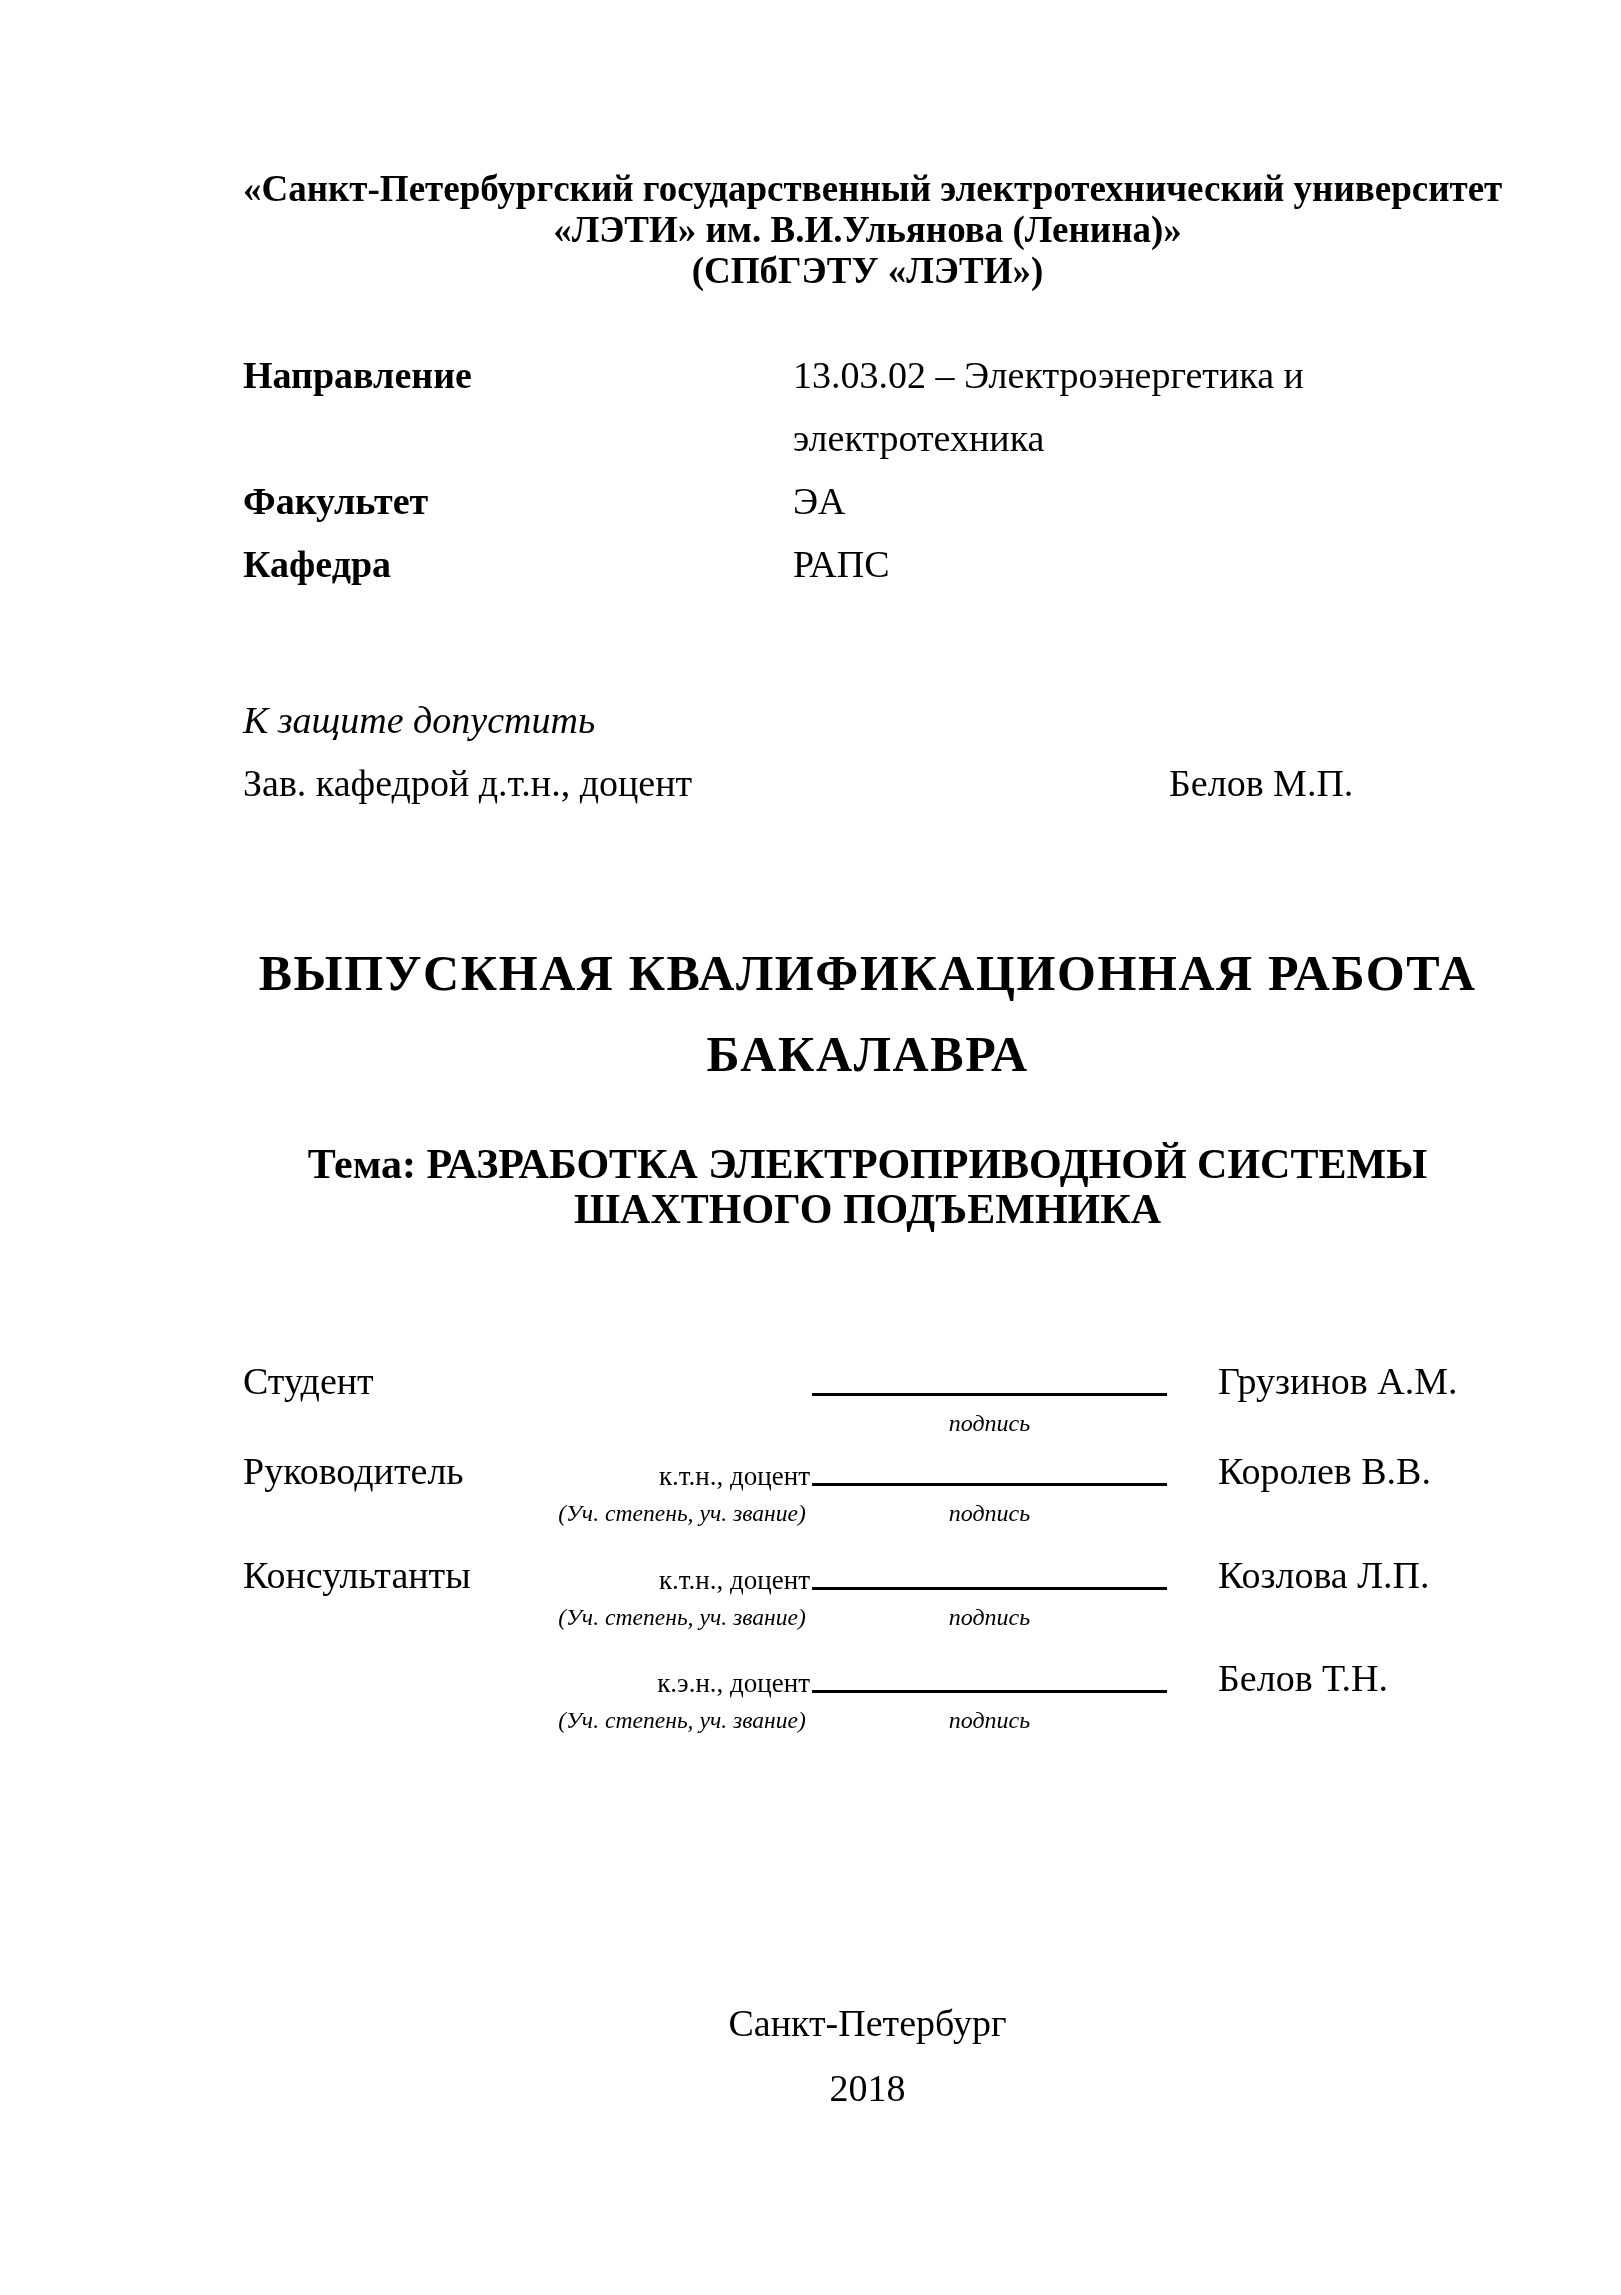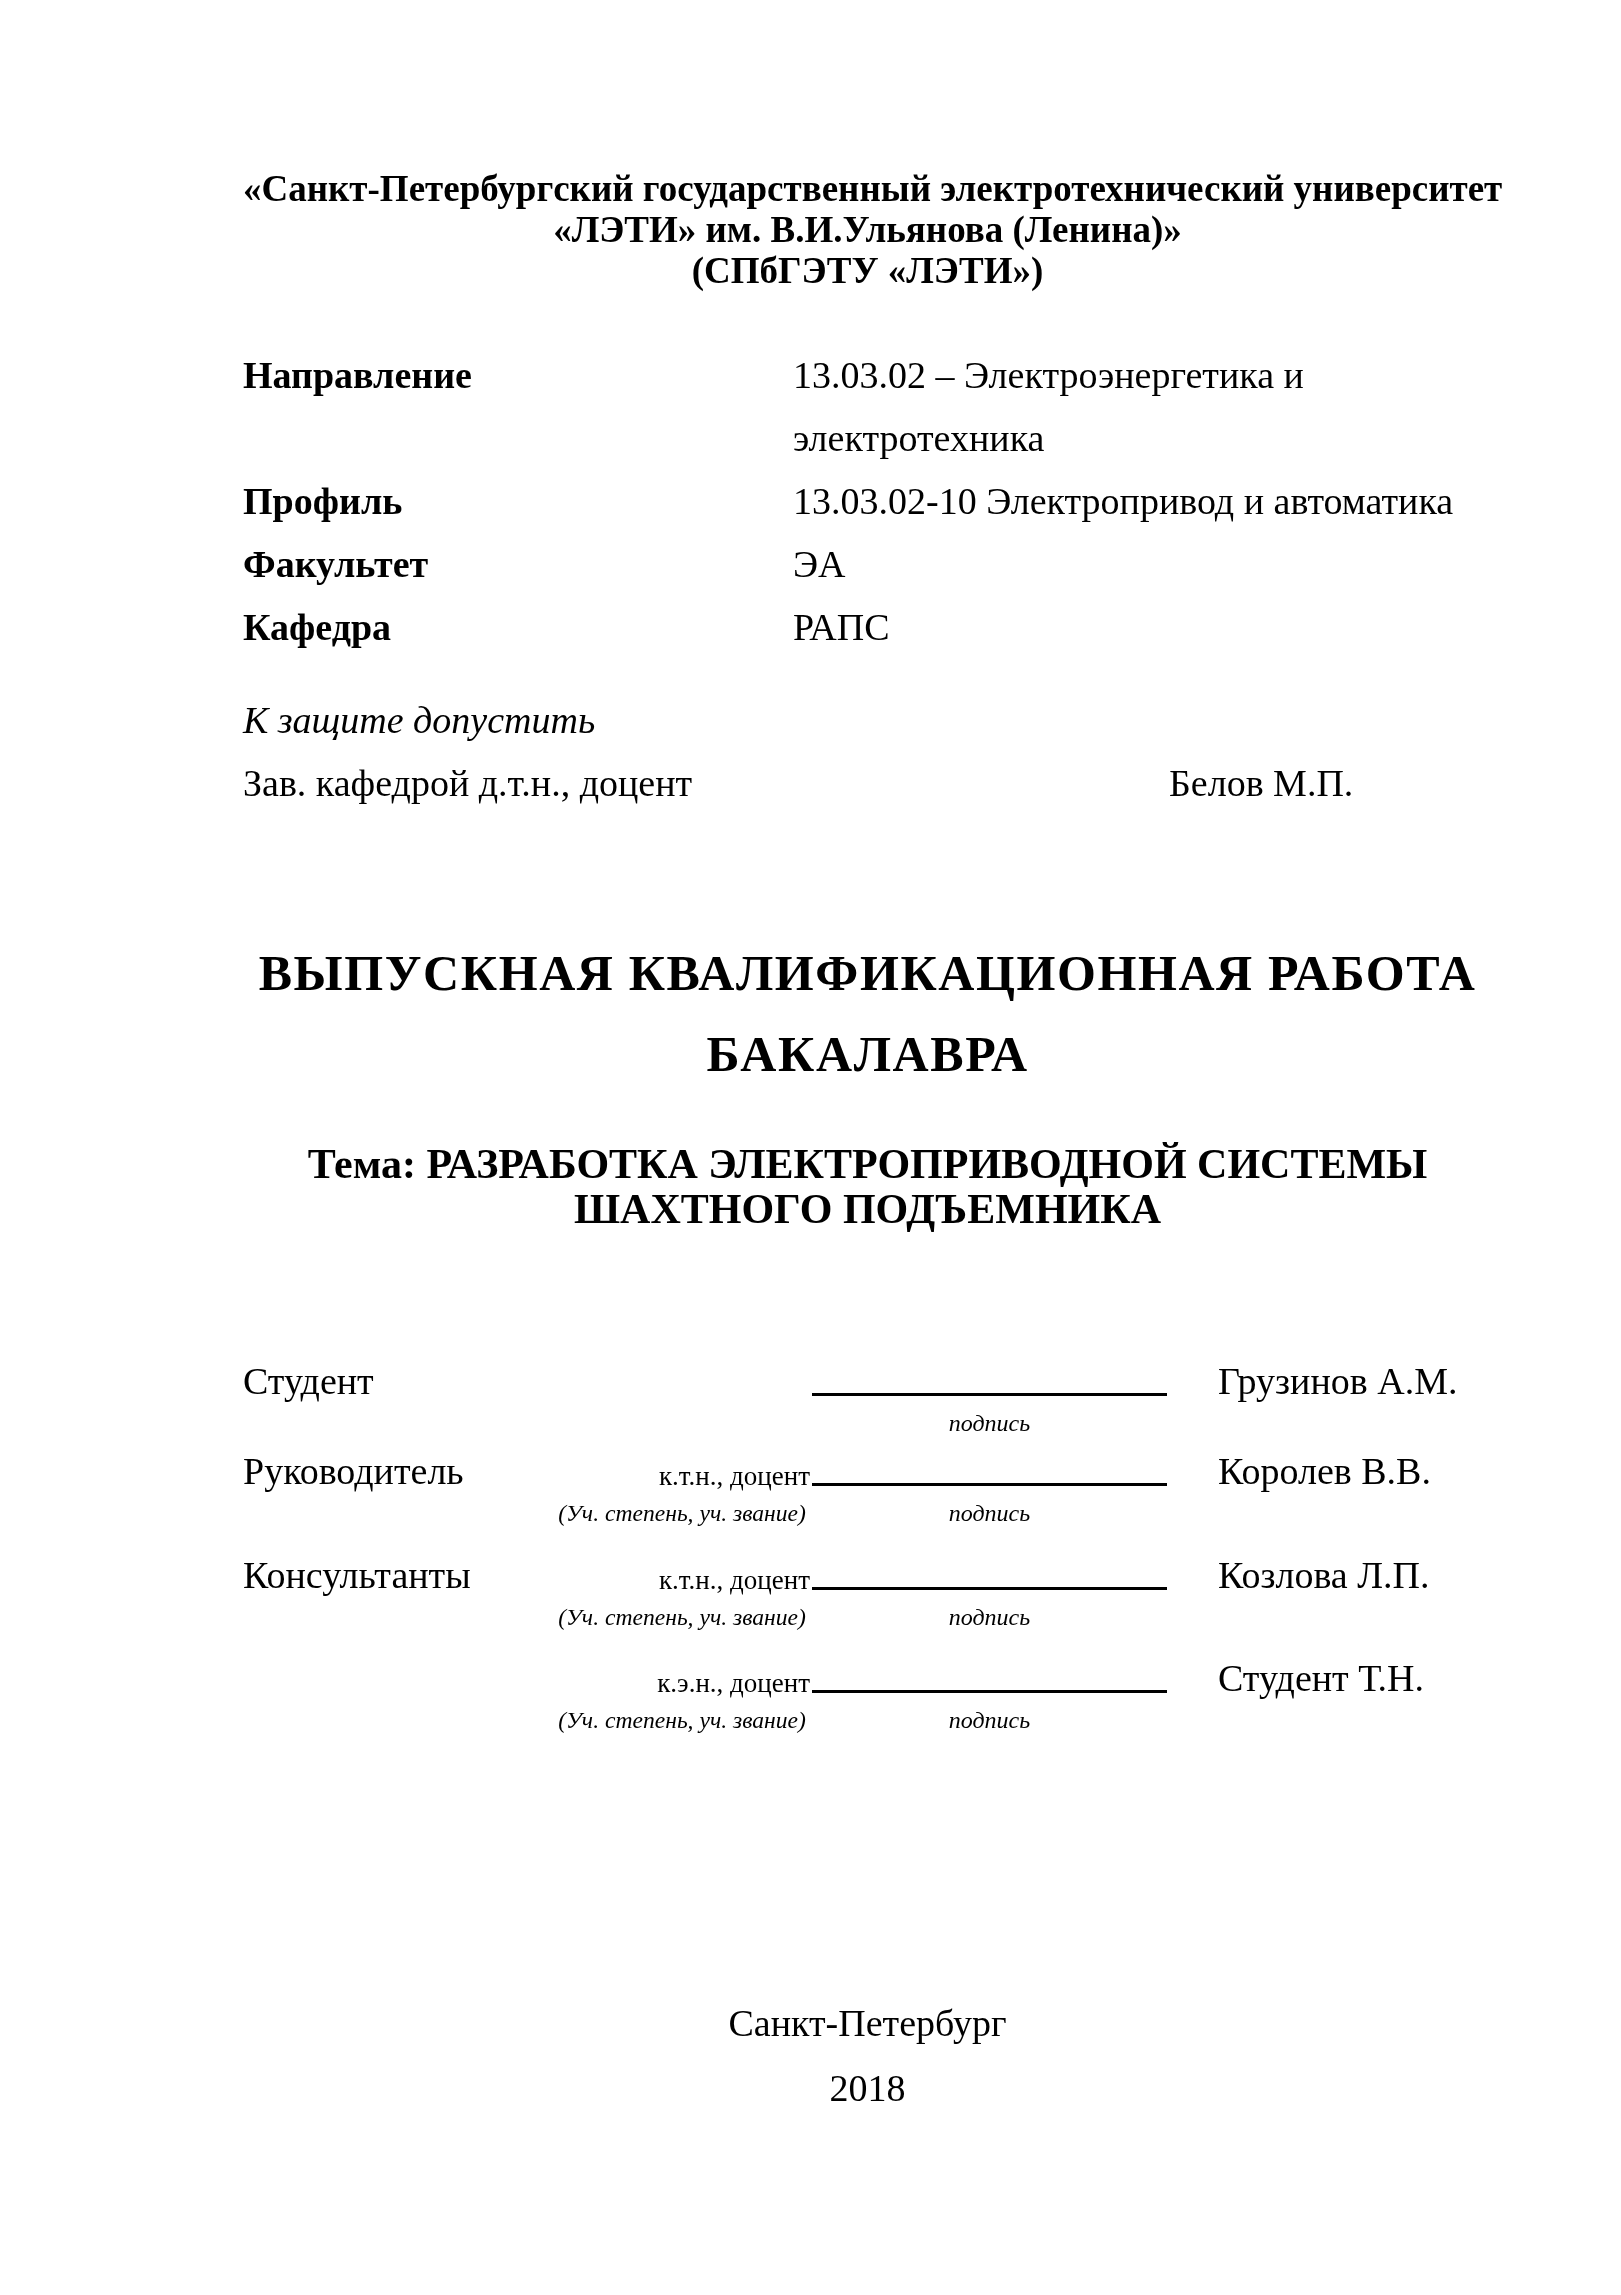--- a/index.html
+++ b/index.html
@@ -68,24 +68,20 @@
   <div class="abs info-block">
     <div class="info-row">
       <span class="info-label">Направление</span>
       <span class="info-value">13.03.02 – Электроэнергетика и</span>
     </div>
     <div class="info-row">
       <span class="info-label"></span>
       <span class="info-value">электротехника</span>
     </div>
     <div class="info-row">
-      <span class="info-label">Профиль</span>
-      <span class="info-value">13.03.02-10 Электропривод и автоматика</span>
-    </div>
-    <div class="info-row">
       <span class="info-label">Факультет</span>
       <span class="info-value">ЭА</span>
     </div>
     <div class="info-row">
       <span class="info-label">Кафедра</span>
       <span class="info-value">РАПС</span>
     </div>
   </div>
 
   <div class="abs admission">
@@ -129,21 +125,21 @@
     <div class="sigline"></div>
     <div class="sig-caption">подпись</div>
     <span class="name">Козлова Л.П.</span>
   </div>
 
   <div class="sigrow row-consultant2">
     <div class="degree">к.э.н., доцент</div>
     <div class="deg-caption">(Уч. степень, уч. звание)</div>
     <div class="sigline"></div>
     <div class="sig-caption">подпись</div>
-    <span class="name">Студент Т.Н.</span>
+    <span class="name">Белов Т.Н.</span>
   </div>
 
   <div class="abs footer">
     <div>Санкт-Петербург</div>
     <div>2018</div>
   </div>
 
 </div>
 
 

